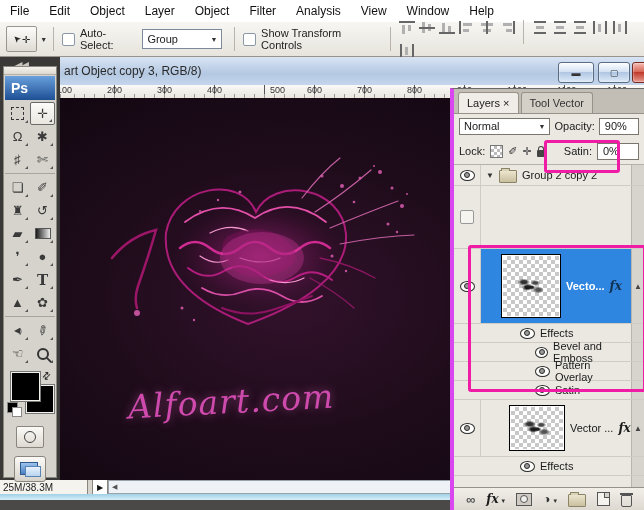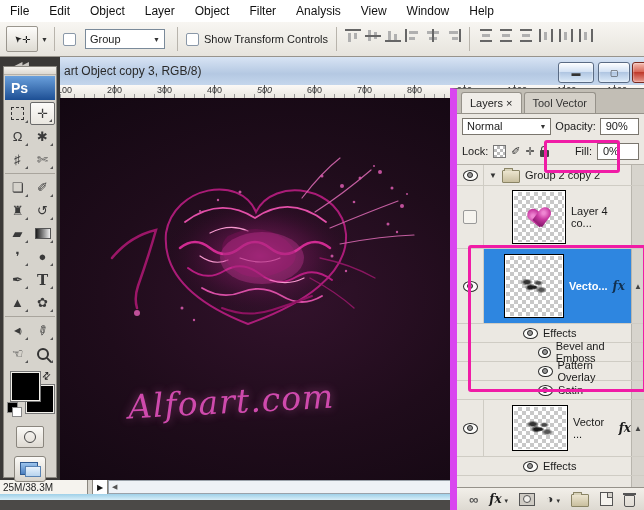--- a/index.html
+++ b/index.html
@@ -97,21 +97,21 @@
   #statusrow{left:0;top:480px;width:452px;height:14px;background:#d6d3cc;display:flex;z-index:4}
   #statusbox{width:88px;height:14px;background:#f5f3ee;border-right:1px solid #8a867e;font-size:10px;
              color:#222;display:flex;align-items:center;padding-left:3px;box-sizing:border-box}
   #statmenu-btn{width:14px;height:14px;background:#fff;border-left:1px solid #8a867e;border-right:1px solid #8a867e;
              display:flex;align-items:center;justify-content:center;font-size:8px;color:#111;margin-left:4px}
   #hscroll{flex:1;background:#eef2f6;border:1px solid #9aa2aa;border-right:none;display:flex;align-items:center}
   #hscroll .arr{font-size:7px;color:#555;padding-left:3px}
   #bluestrip{left:0;top:494px;width:452px;height:6px;background:linear-gradient(#9fd0e8,#d8eef8);z-index:4}
 
   
-  #layers-panel{left:450px;top:88px;width:194px;height:422px;background:#ebe8e2;border-left:7px solid #d946ef;
+  #layers-panel{left:450px;top:88px;width:194px;height:422px;background:#ebe8e2;border-left:4px solid #d946ef;
                 border-top:1px solid #6a6a66;box-sizing:border-box;z-index:6;font-size:11px;color:#1a1a1a;
                 display:flex;flex-direction:column}
   #ltabs{height:24px;background:#c2beb5;border-bottom:1px solid #96928a;display:flex;align-items:flex-end;padding-left:4px}
   .ltab{height:20px;display:flex;align-items:center;padding:0 8px;border:1px solid #96928a;border-bottom:none;
         border-radius:3px 3px 0 0;margin-right:2px}
   .ltab.active{background:#f0ede8}
   .ltab.inactive{background:#d4d0c8;color:#333}
   #lctrl{height:24px;display:flex;align-items:center;padding:0 5px;gap:4px}
   #blend-select{width:96px;height:17px;background:#fff;border:1px solid #7a766e;display:flex;align-items:center;
                 justify-content:space-between;padding:0 4px;box-sizing:border-box}
@@ -187,20 +187,21 @@
 </div>
 
 <div id="optionsbar" class="abs">
   <span id="opt-tool">
     <span class="cur">➤</span>
     <span class="crs">✛</span>
   </span>
   <span class="ddarrow">▼</span>
   <span class="vsep"></span>
   <span class="chk"></span>
+  <span>Auto-Select:</span>
   <span class="dropdown">
     <span>Group</span>
     <span class="ddarrow">▼</span>
   </span>
   <span class="vsep" style="margin-left:12px"></span>
   <span class="chk"></span>
   <span>Show Transform Controls</span>
   <span class="vsep" style="margin-left:8px"></span>
   <span id="align-icons"><span class="al a0"></span><span class="al a1"></span><span class="al a2"></span><span class="al a3"></span><span class="al a4"></span><span class="al a5"></span><span class="vsep" style="display: inline-block; vertical-align: middle;"></span><span class="al a6"></span><span class="al a7"></span><span class="al a8"></span><span class="al a9"></span><span class="al a10"></span><span class="al a11"></span></span>
 </div>
@@ -209,21 +210,21 @@
   <span id="doc-title">art Object copy 3, RGB/8)</span>
   <span class="winbtn" id="btn-min">▬</span>
   <span class="winbtn" id="btn-max">▢</span>
   <span class="winbtn" id="btn-close">✕</span>
 </div>
 <div id="ruler" class="abs">
     <span class="rnum" style="left: -3px;">100</span>
     <span class="rnum" style="left: 47px;">200</span>
     <span class="rnum" style="left: 97px;">300</span>
     <span class="rnum" style="left: 147px;">400</span>
-    <span class="rnum" style="left: 197px; font-style: italic;">500</span>
+    <span class="rnum" style="left: 210px;">500</span>
     <span class="rnum" style="left: 247px;">600</span>
     <span class="rnum" style="left: 297px;">700</span>
     <span class="rnum" style="left: 347px;">800</span>
     <span class="rnum" style="left: 397px;">900</span>
     <span class="rnum" style="left: 447px;">1000</span>
     <span class="rnum" style="left: 497px;">1100</span>
     <span class="rnum" style="left: 547px;">1200</span>
   </div>
 
 <div id="canvas" class="abs">
@@ -388,49 +389,41 @@
     <span>Opacity:</span>
     <span class="valbox">90%</span>
   </div>
   <div id="lockrow">
     <span>Lock:</span>
     <span class="lockchecker"></span>
     <span class="licon">✐</span>
     <span class="licon">✛</span>
     <span class="pad"></span>
     <span style="flex:1"></span>
-    <span>Fill:</span>
+    <span>Satin:</span>
     <span class="valbox">0%</span>
   </div>
   <div id="llist">
     <div id="vstrip"></div>
 
     <div class="lrow" style="height:20px">
       <span class="eyecol">
           <span class="eye"></span>
         </span>
       <span class="rowc">
         <span class="tri">▼</span>
         <span class="folder"></span>
         <span>Group 2 copy 2</span>
       </span>
     </div>
 
     <div class="lrow" style="height:62px">
       <span class="eyecol">
           <span class="eyeoff"></span>
         </span>
-      <span class="rowc" style="padding-left:28px">
-        <span class="thumb">
-          <span class="checker" style="width:50px;height:50px">
-              <span class="heart"></span>
-            </span>
-        </span>
-        <span>Layer 4 co...</span>
-      </span>
     </div>
 
     <div class="lrow" style="height:74px">
       <span class="eyecol">
           <span class="eye"></span>
         </span>
       <span class="rowc blue" style="padding-left:20px">
         <span class="thumb">
           <span class="checker" style="width:56px;height:60px">
               <span class="bsplash"></span>

